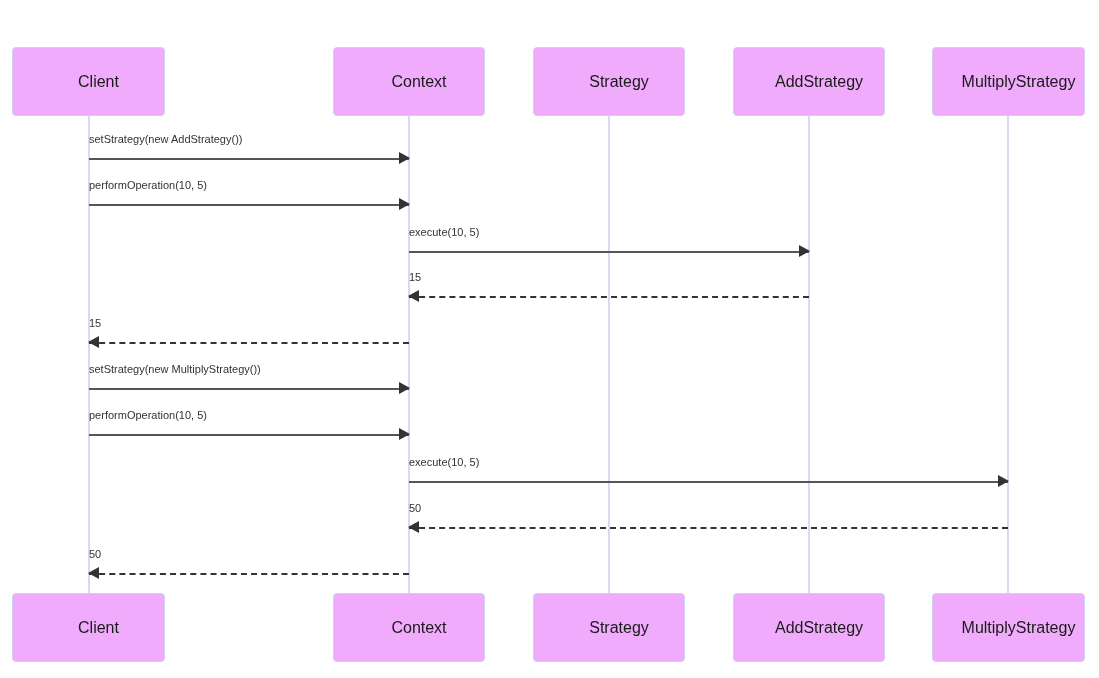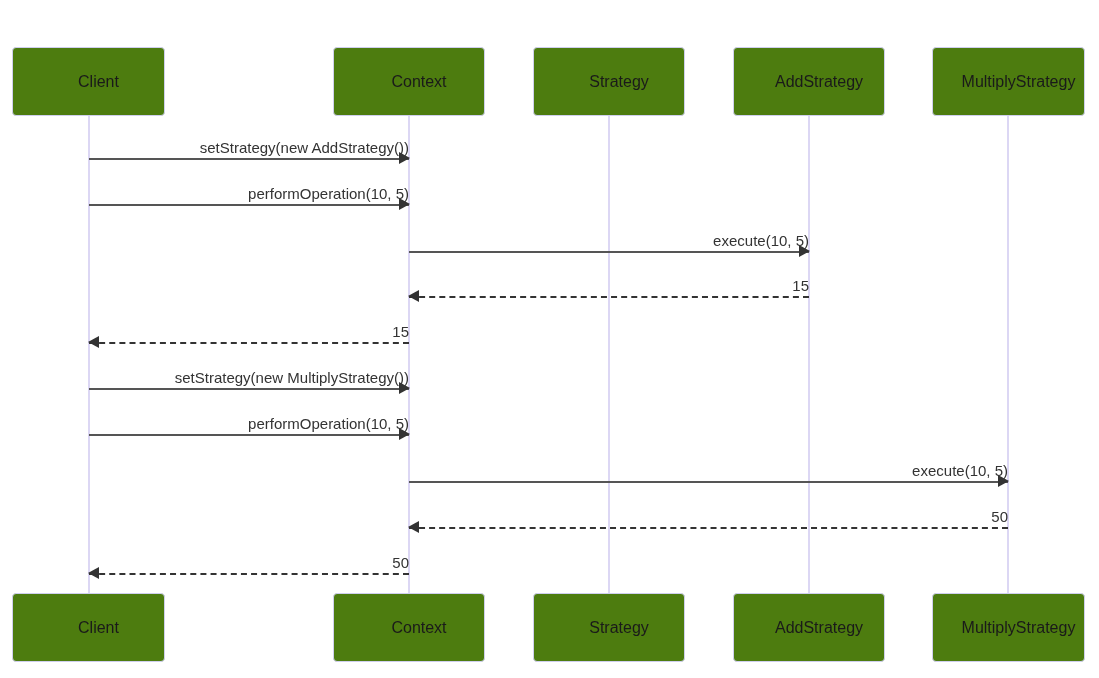--- a/index.html
+++ b/index.html
@@ -17,21 +17,21 @@
   #diagram-canvas {
     position: relative;
     width: 1099px;
     height: 678px;
     background: #ffffff;
   }
   
   .participant-box {
     position: absolute;
     box-sizing: border-box;
-    background: #4d7c0f;
+    background: #f0abfc;
     border: 1px solid #CFCFEE;
     border-radius: 4px;
     display: flex;
     align-items: center;
     justify-content: center;
     color: #1a1a1a;
     font-size: 16px;
     font-family: "Liberation Sans", sans-serif;
     line-height: 1;
     white-space: nowrap;
@@ -79,23 +79,23 @@
     border-left: 11px solid #333333;
   }
   .arrowhead.left {
     left: -1px;
     border-right: 11px solid #333333;
   }
   .msg-label {
     position: absolute;
     left: 0;
     width: 100%;
-    text-align: right;
-    bottom: 3px;
-    font-size: 15px;
+    text-align: left;
+    bottom: 13px;
+    font-size: 11px;
     color: #333333;
     font-family: "Liberation Sans", sans-serif;
     white-space: nowrap;
     line-height: 1;
     z-index: 5;
   }
 </style>
 </head>
 <body>
 

